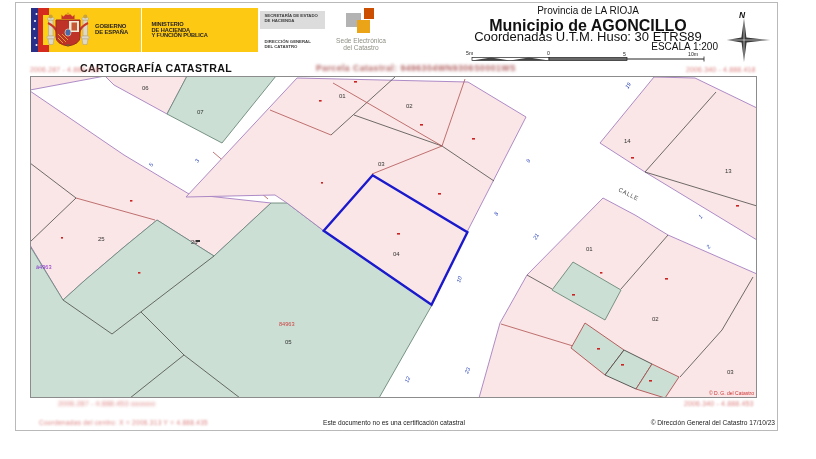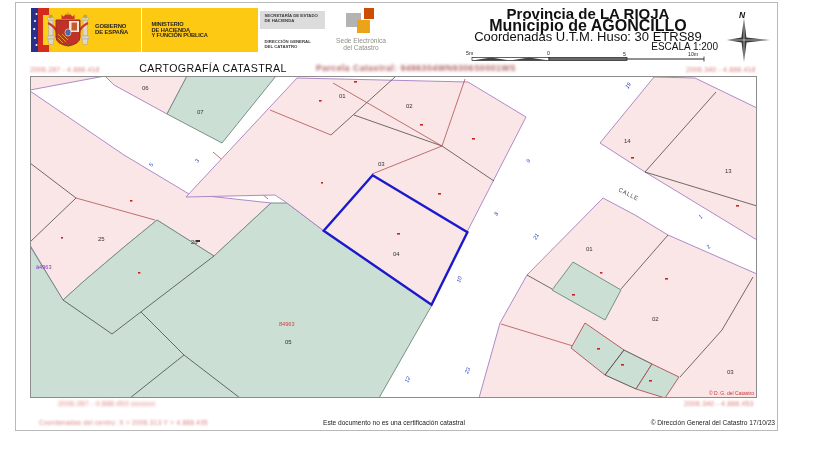--- a/index.html
+++ b/index.html
@@ -70,21 +70,21 @@
 <div class="abs" style="left:260px;top:11px;width:65px;height:17.5px;background:#dcdcdc;"></div>
 <div class="abs" style="left:264.5px;top:12.8px;font-size:4.3px;font-weight:bold;color:#3c3c3c;line-height:5px;">SECRETARÍA DE ESTADO<br>DE HACIENDA</div>
 
 <div class="abs" style="left:264.5px;top:38.6px;font-size:4.3px;font-weight:bold;color:#3c3c3c;line-height:5px;">DIRECCIÓN GENERAL<br>DEL CATASTRO</div>
 
 <div class="abs" style="left:346px;top:12.5px;width:14.5px;height:14px;background:#b3b3b3;"></div>
 <div class="abs" style="left:356.5px;top:19.5px;width:13.5px;height:13px;background:#eba317;"></div>
 <div class="abs" style="left:363.5px;top:8px;width:10px;height:10.5px;background:#cc4e00;"></div>
 <div class="abs" style="left:322px;top:38px;width:78px;text-align:center;font-size:6.6px;color:#8f8f85;line-height:6.6px;">Sede Electrónica<br>del Catastro</div>
 
-<div class="abs" style="left:458px;top:4.5px;width:260px;text-align:center;font-size:15px;font-weight:bold;color:#111;">Provincia de LA RIOJA</div>
+<div class="abs" style="left:458px;top:4.5px;width:260px;text-align:center;font-size:10px;font-weight:normal;color:#111;">Provincia de LA RIOJA</div>
 <div class="abs" style="left:458px;top:16.5px;width:260px;text-align:center;font-size:16px;font-weight:bold;color:#111;">Municipio de AGONCILLO</div>
 <div class="abs" style="left:458px;top:28.5px;width:260px;text-align:center;font-size:13px;color:#111;">Coordenadas U.T.M. Huso: 30 ETRS89</div>
 <div class="abs" style="left:458px;top:40.5px;width:260px;text-align:right;font-size:10px;color:#111;">ESCALA 1:200</div>
 
 <svg class="abs" style="left:460px;top:45.5px;" width="250" height="18" viewBox="0 0 250 18">
   <text x="6" y="9" font-size="5.2" fill="#222">5m</text>
   <text x="87" y="9" font-size="5.2" fill="#222">0</text>
   <text x="163" y="10" font-size="5.2" fill="#222">5</text>
   <text x="228" y="10" font-size="5.2" fill="#222">10m</text>
   <rect x="12" y="11.5" width="77" height="3" fill="#fff" stroke="#222" stroke-width="0.7"></rect>
@@ -94,21 +94,21 @@
   <line x1="244" y1="10.5" x2="244" y2="15.5" stroke="#222" stroke-width="0.8"></line>
 </svg>
 
 <svg class="abs" style="left:722px;top:5px;" width="54" height="62" viewBox="0 0 54 62">
   <text x="17" y="12.5" font-size="8.5" font-style="italic" font-weight="bold" fill="#111">N</text>
   <polygon points="22,13 24.4,32.6 48,35 24.6,37.4 22,57 19.6,37.4 5,35 19.4,32.6" fill="#383838"></polygon>
   <line x1="22" y1="14" x2="22" y2="56" stroke="#fff" stroke-width="0.6"></line>
   <line x1="6" y1="35" x2="47" y2="35" stroke="#fff" stroke-width="0.6"></line>
 </svg>
 
-<div class="abs" style="left:80px;top:61.5px;width:266px;text-align:center;font-size:10.6px;font-weight:normal;letter-spacing:0.4px;color:#111;">CARTOGRAFÍA CATASTRAL</div>
+<div class="abs" style="left:80px;top:61.5px;width:266px;font-size:10.6px;font-weight:bold;letter-spacing:0.4px;color:#111;">CARTOGRAFÍA CATASTRAL</div>
 
 <div class="abs" style="left:316px;top:62.5px;font-size:8.6px;font-weight:bold;letter-spacing:0.5px;color:#b26060;filter:blur(1.6px);">Parcela Catastral: 9496304WN9306S0001WS</div>
 
 <div class="abs" style="left:30px;top:66px;font-size:6.9px;letter-spacing:0.2px;color:#dd7f7f;filter:blur(1.3px);">2006.287 - 4.888.418</div>
 <div class="abs" style="left:686px;top:66px;font-size:6.9px;letter-spacing:0.2px;color:#dd7f7f;filter:blur(1.3px);">2006.340 - 4.888.418</div>
 <div class="abs" style="left:58px;top:399.5px;font-size:7px;letter-spacing:0.2px;color:#dd7f7f;filter:blur(1.4px);">2006.287 - 4.888.453 oooooo</div>
 <div class="abs" style="left:684px;top:399.5px;font-size:6.9px;letter-spacing:0.2px;color:#dd7f7f;filter:blur(1.3px);">2006.340 - 4.888.453</div>
 <div class="abs" style="left:39px;top:418.5px;font-size:6.4px;letter-spacing:0.35px;color:#dd7f7f;filter:blur(1.2px);">Coordenadas del centro: X = 2006.313 Y = 4.888.435</div>
 
 <div class="abs" style="left:323px;top:419px;font-size:6.6px;color:#222;">Este documento no es una certificación catastral</div>

